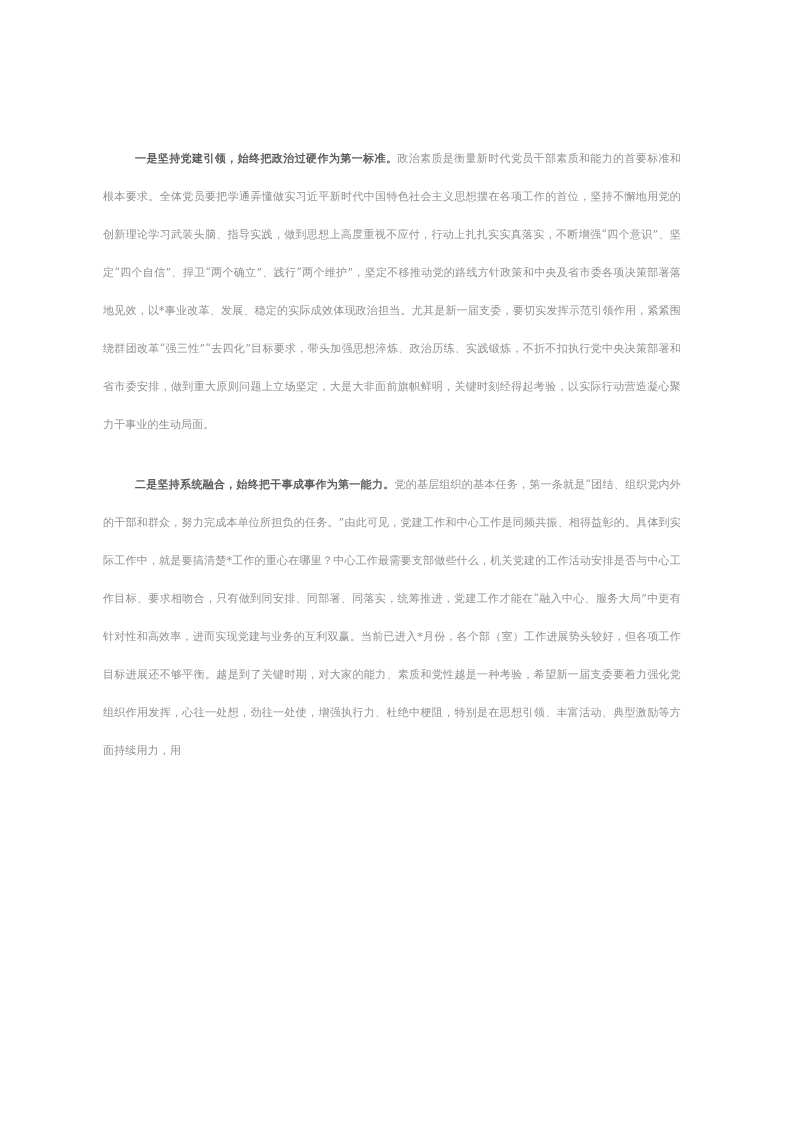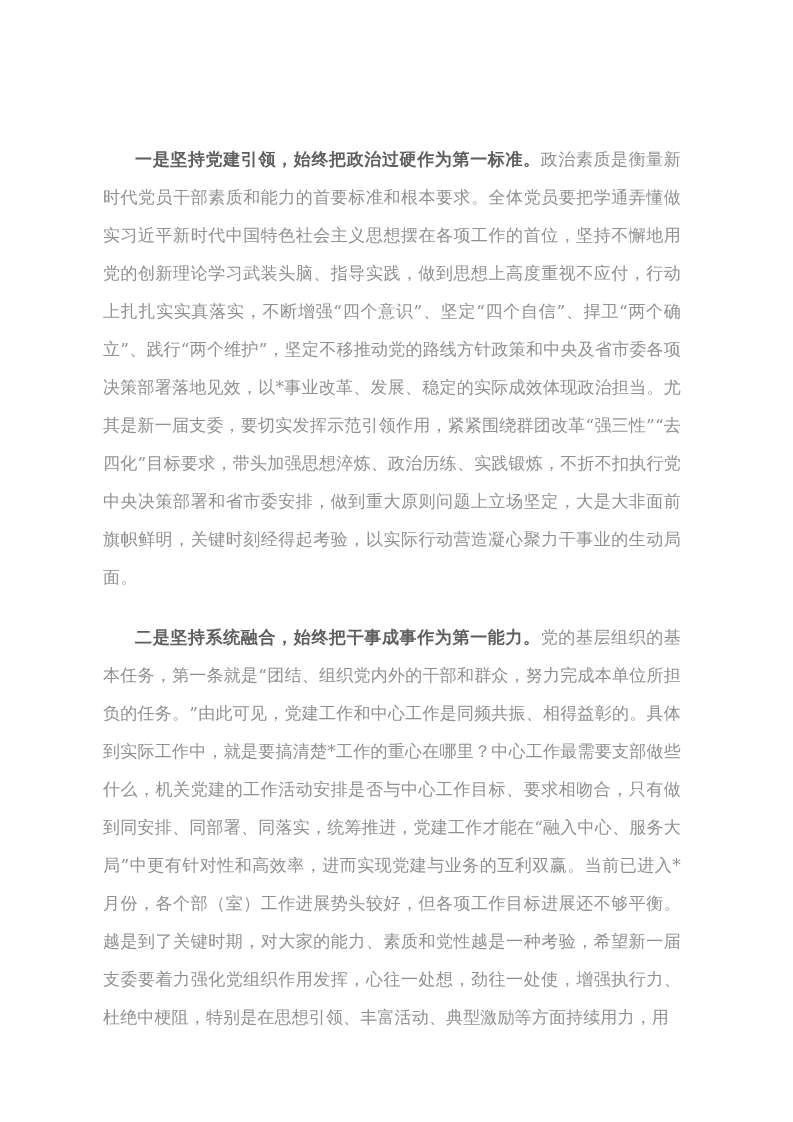--- a/index.html
+++ b/index.html
@@ -26,21 +26,21 @@
     position: absolute;
     left: 103px;
     top: 140px;
     width: 586px;
   }
 
   .para {
     margin: 0 8px 22px 0;
     padding: 0;
     text-indent: 32px;
-    font-size: 17px;
+    font-size: 11px;
     line-height: 38px;
     color: #8e8e8e;
     text-align: justify;
     text-justify: inter-ideograph;
     font-family: "DejaVu Serif", "Liberation Serif", serif;
     letter-spacing: 0.15px;
     word-break: break-all;
   }
 
   .para .lead {

